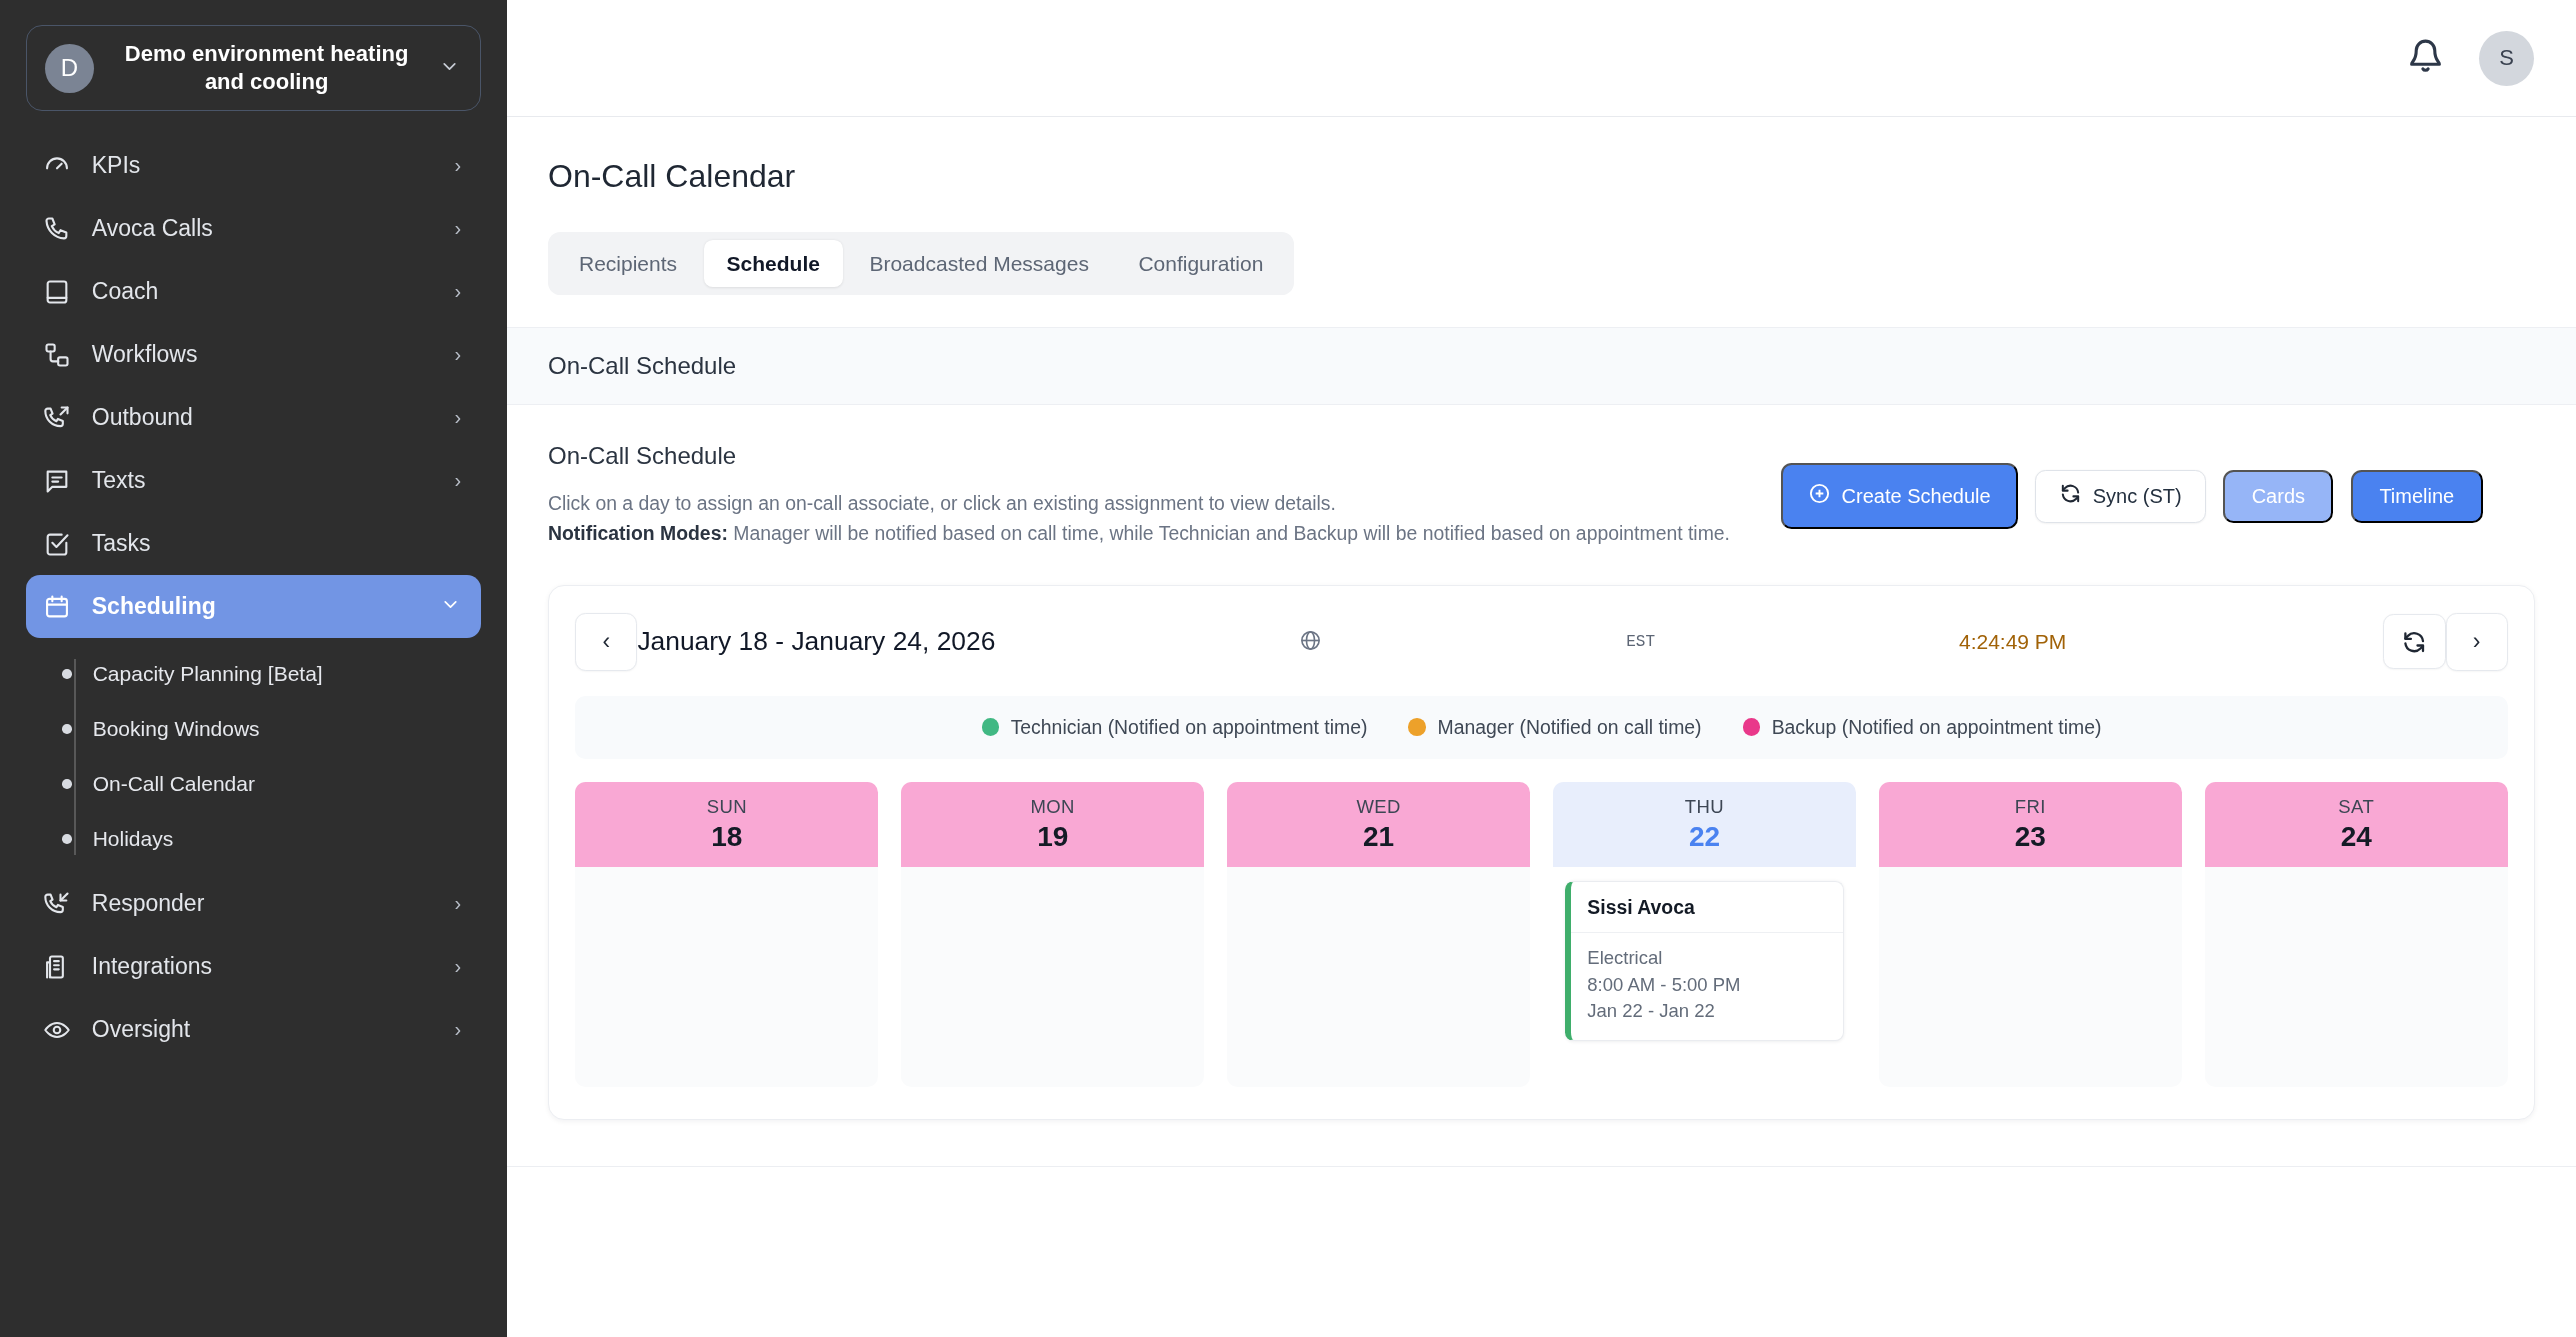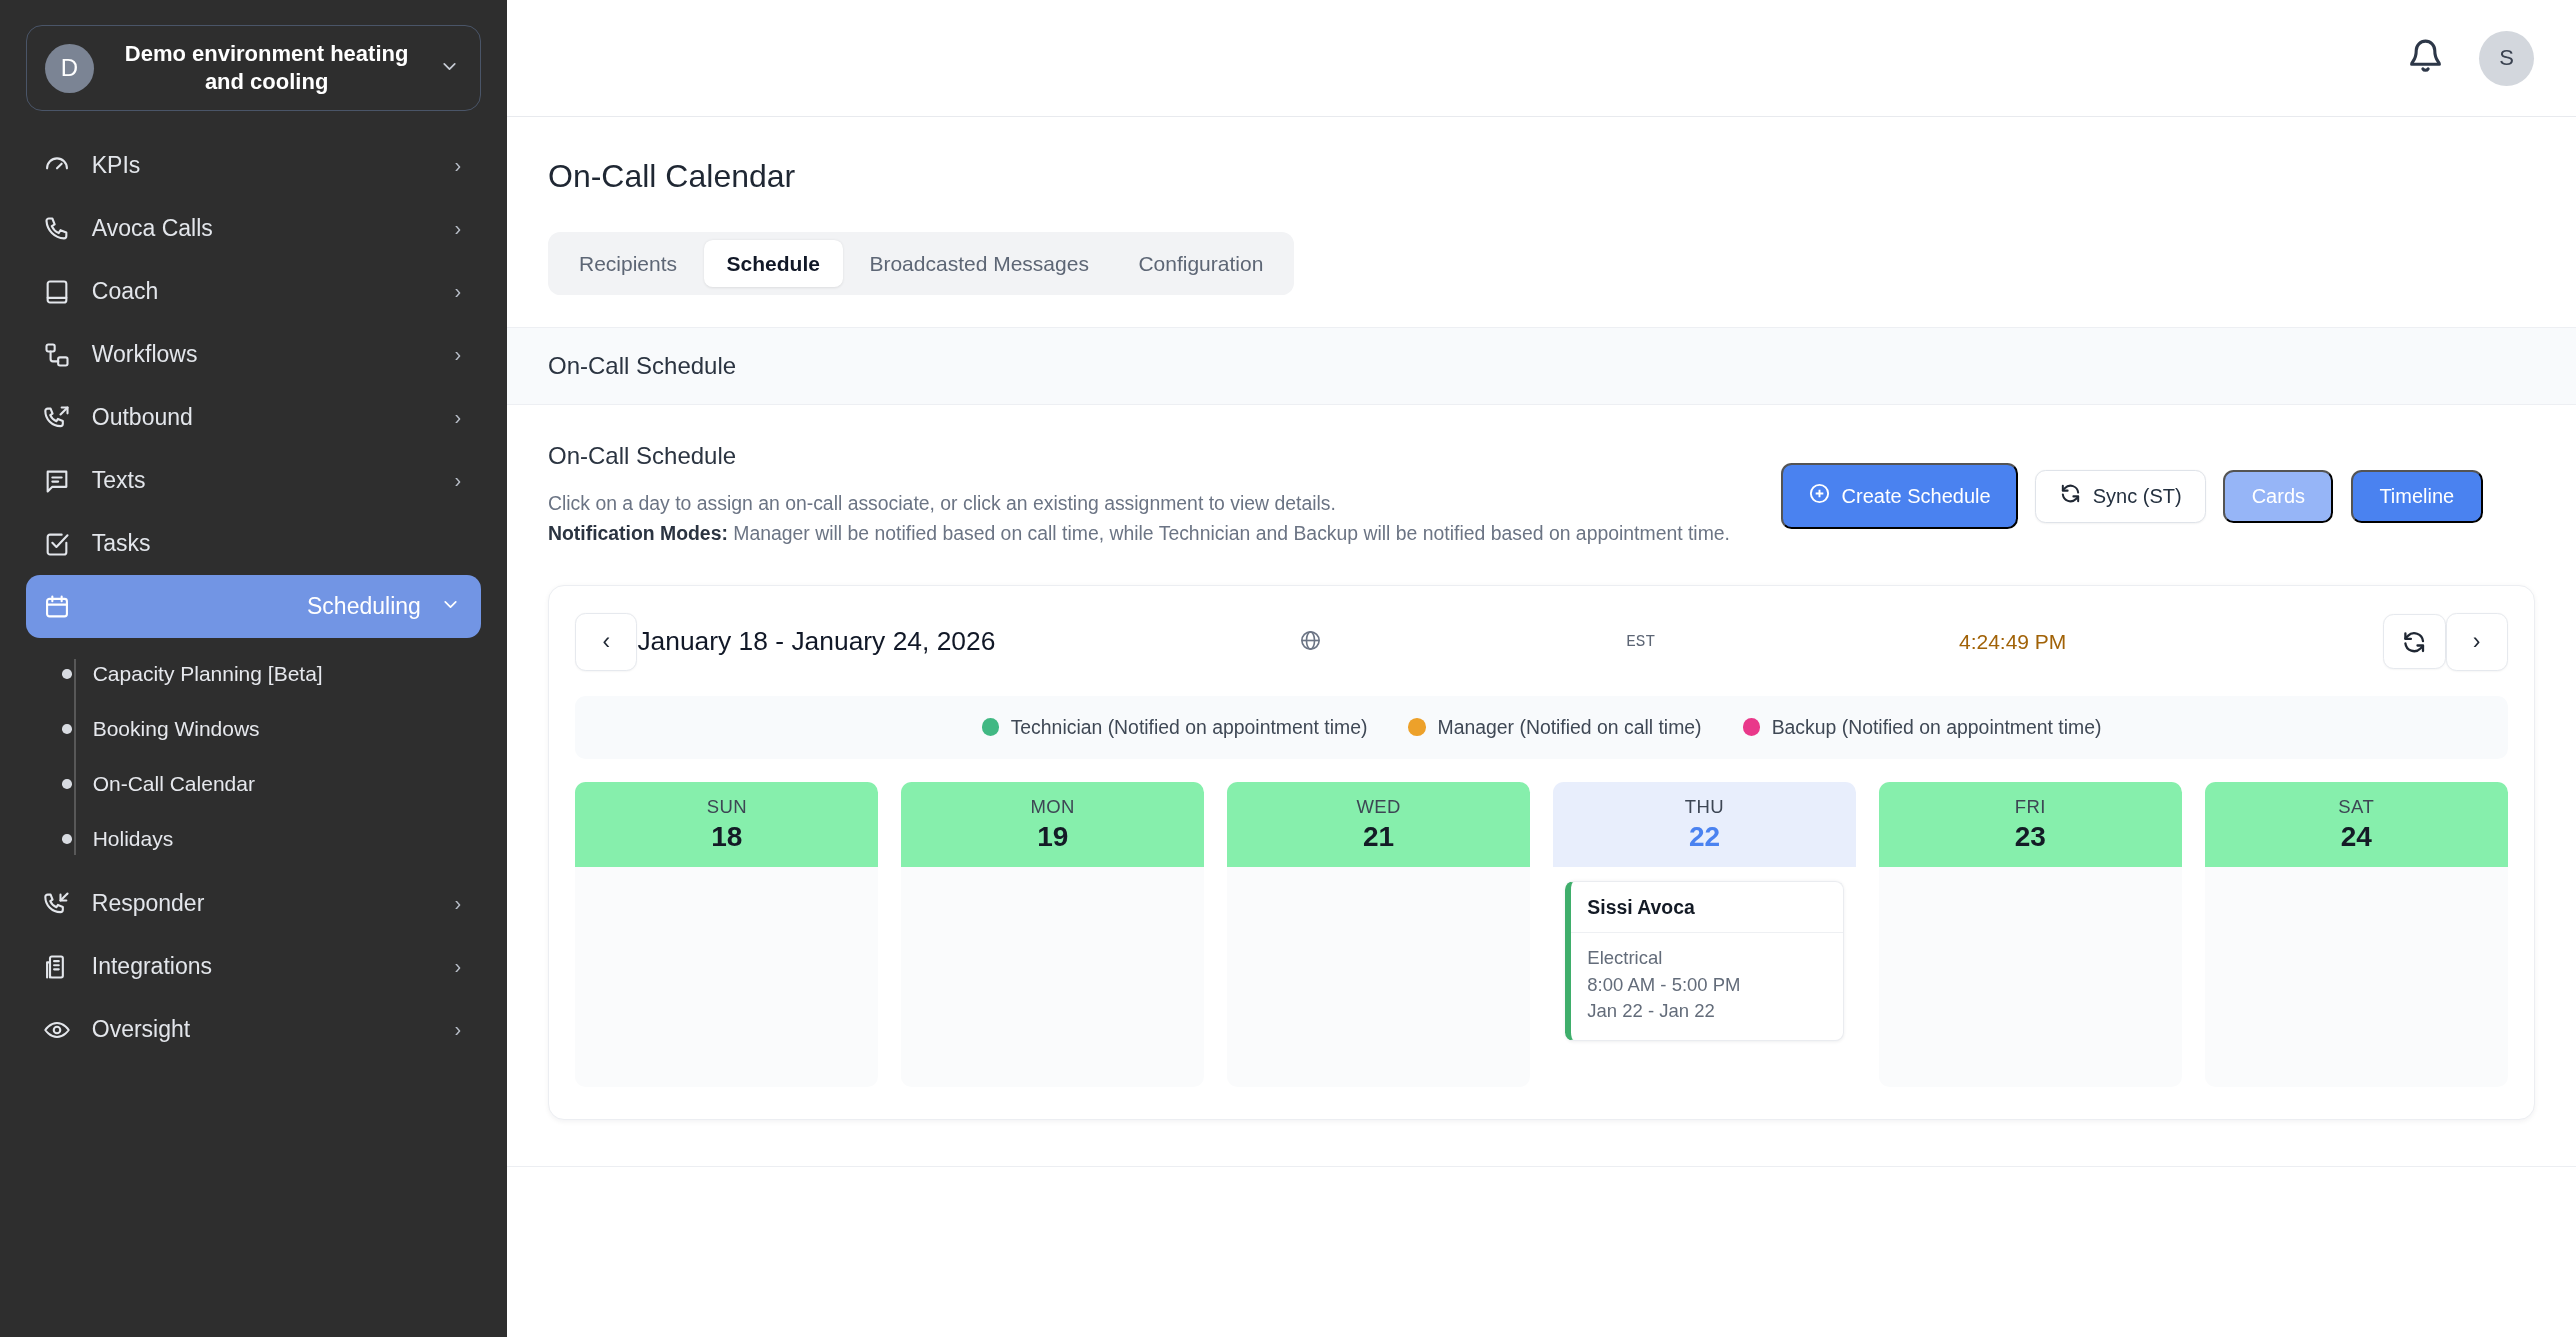--- a/index.html
+++ b/index.html
@@ -45,21 +45,21 @@
   .nav-item {
     display: flex; align-items: center;
     height: 63px;
     margin: 0 26.4px;
     padding: 0 19.4px 0 16px;
     border-radius: 14px;
     gap: 19.4px;
     color: #e3e6eb;
   }
   .nav-item.active { background: #7295e4; }
-  .nav-item.active .nav-label { color: #ffffff; font-weight: normal; text-align: right; }
+  .nav-item.active .nav-label { color: #ffffff; font-weight: bold; }
   .nav-icon { width: 30px; height: 30px; flex: 0 0 30px; display:flex; align-items:center; justify-content:center; }
   .nav-icon svg { width: 28px; height: 28px; stroke: #e3e6eb; fill: none; stroke-width: 1.8; stroke-linecap: round; stroke-linejoin: round; }
   .nav-item.active .nav-icon svg { stroke: #ffffff; }
   .nav-label { flex: 1; font-size: 23px; color: #e3e6eb; }
   .nav-chev { font-size: 20px; color: #b9bfc9; }
   .nav-item.active .nav-chev { color: #ffffff; }
 
   .subnav { position: relative; margin: 8.8px 0 5.3px 0; padding-left: 0; }
   .subnav::before {
     content: ""; position: absolute;
@@ -165,21 +165,21 @@
   .legend {
     margin-top: 23px; background: #f8fafc; border-radius: 10.6px;
     height: 63px; display: flex; align-items: center; justify-content: center; gap: 41px;
   }
   .legend-item { display: flex; align-items: center; gap: 11.5px; font-size: 19.4px; color: #3f4855; }
   .legend-dot { width: 17.6px; height: 17.6px; border-radius: 50%; flex: 0 0 17.6px; }
 
   .week { display: flex; gap: 23px; margin-top: 23px; }
   .daycol { flex: 1; display: flex; flex-direction: column; }
   .dayhead {
-    height: 85px; background: #86efac; border-radius: 10.6px 10.6px 0 0;
+    height: 85px; background: #f9a8d4; border-radius: 10.6px 10.6px 0 0;
     display: flex; flex-direction: column; align-items: center; justify-content: center;
     gap: 3.5px;
   }
   .dayhead.today { background: #e8eefc; }
   .dow { font-size: 18.5px; color: #3d4654; letter-spacing: 0.4px; }
   .dnum { font-size: 28px; font-weight: bold; color: #141b26; }
   .dayhead.today .dnum { color: #4a82f0; }
   .daybody {
     flex: 1; min-height: 220px; background: #fafbfc;
     border-radius: 0 0 10.6px 10.6px; padding: 14px 12.3px;

